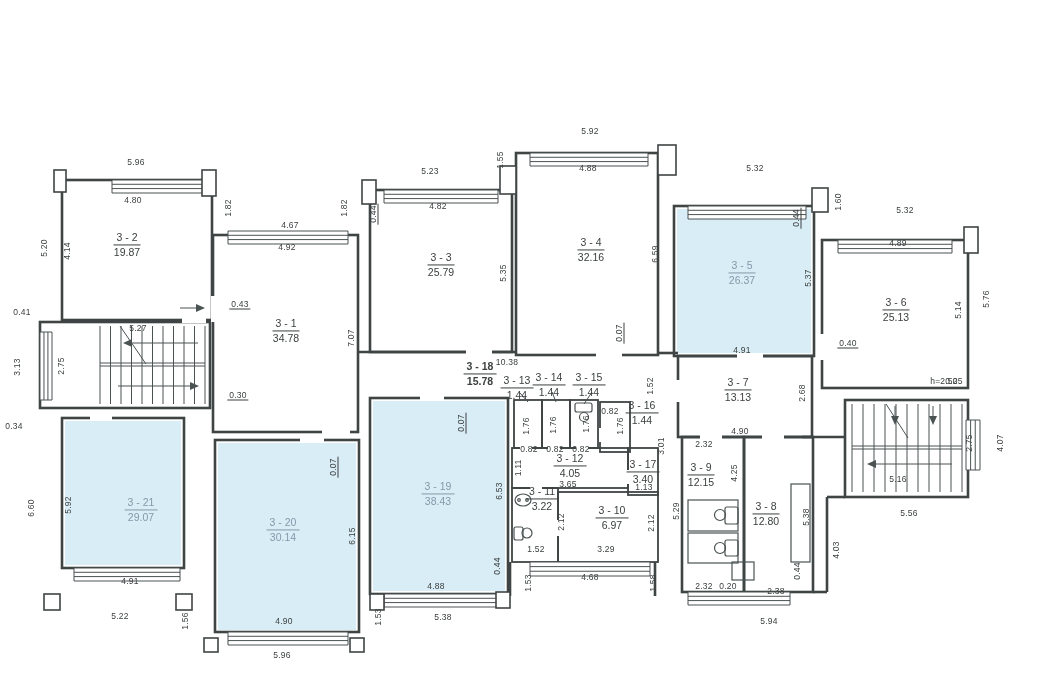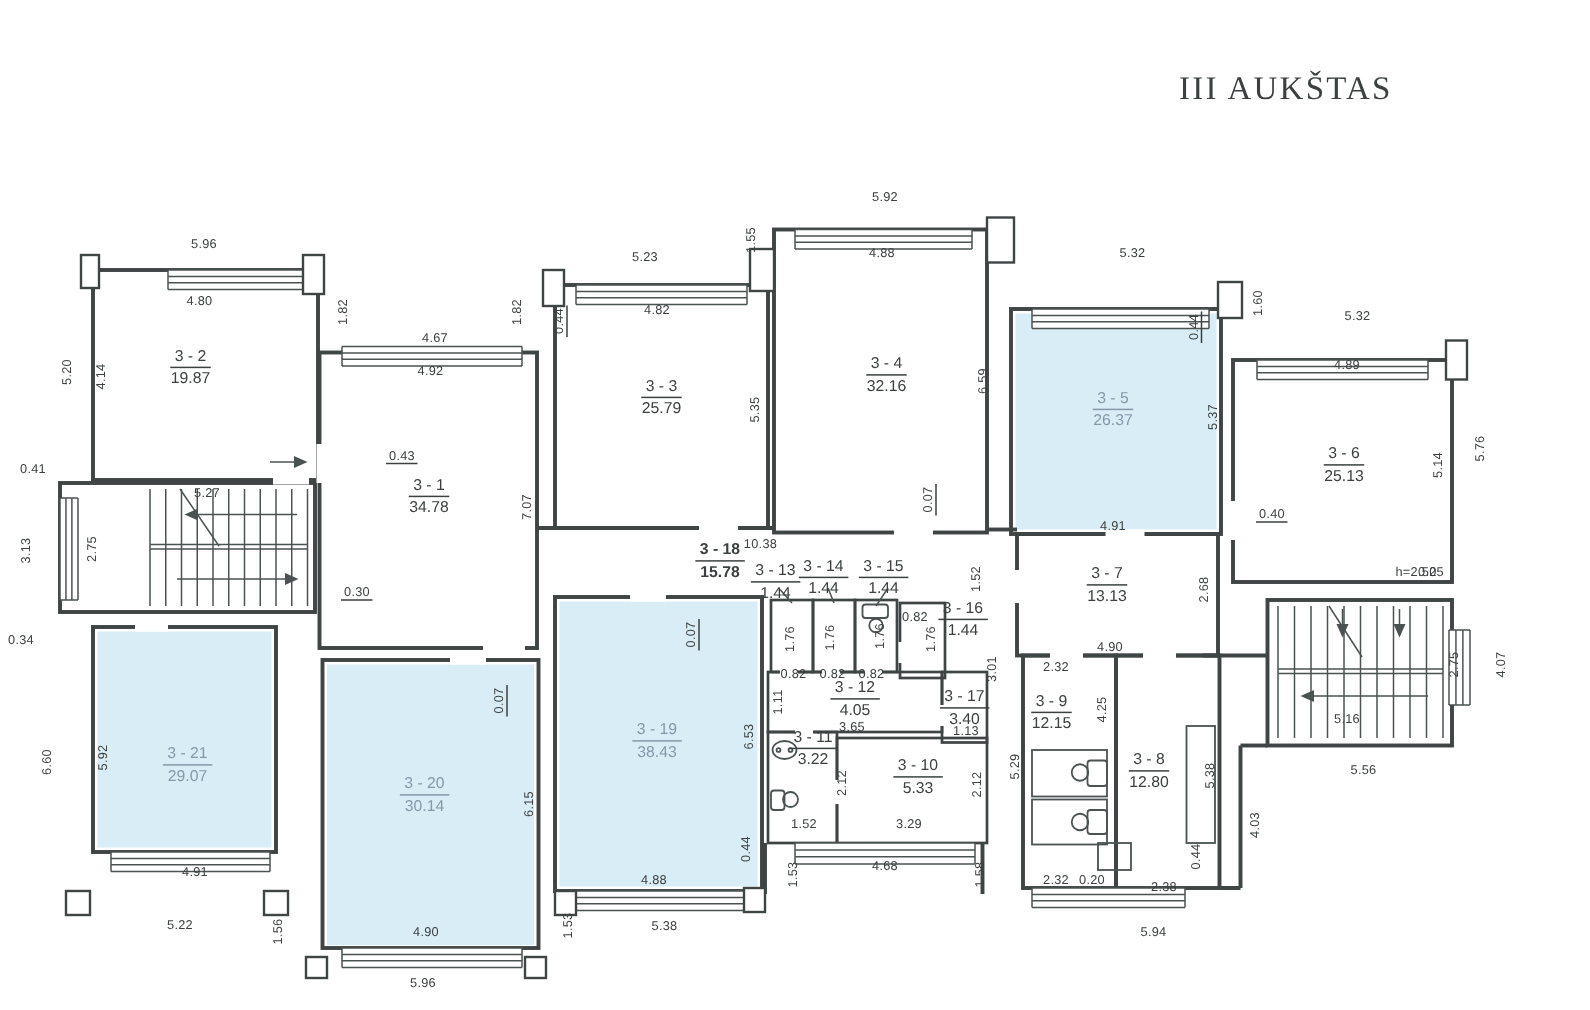--- a/index.html
+++ b/index.html
@@ -295,58 +295,57 @@
       <circle class="fix" cx="527" cy="500" r="1.3"></circle>
       <rect class="fix" x="514" y="527" width="9" height="13" rx="2"></rect>
       <circle class="fix" cx="527" cy="533" r="5"></circle>
       <rect class="fix" x="575" y="403" width="17" height="9" rx="2"></rect>
       <circle class="fix" cx="584" cy="417" r="4.5"></circle>
       <rect class="fix" x="791" y="484" width="19" height="78"></rect>
       <rect class="fix" x="732" y="562" width="22" height="18"></rect>
     </g>
   </svg>
 
-  <div class="title">III AUKŠTAS</div>
   <div id="labels">
       <div class="room-label" style="left: 286px; top: 331px;"><div class="rname">3 - 1</div><div class="rarea">34.78</div></div>
       <div class="room-label" style="left: 127px; top: 245px;"><div class="rname">3 - 2</div><div class="rarea">19.87</div></div>
       <div class="room-label" style="left: 441px; top: 265px;"><div class="rname">3 - 3</div><div class="rarea">25.79</div></div>
       <div class="room-label" style="left: 591px; top: 250px;"><div class="rname">3 - 4</div><div class="rarea">32.16</div></div>
       <div class="room-label hl" style="left: 742px; top: 273px;"><div class="rname">3 - 5</div><div class="rarea">26.37</div></div>
       <div class="room-label" style="left: 896px; top: 310px;"><div class="rname">3 - 6</div><div class="rarea">25.13</div></div>
       <div class="room-label" style="left: 738px; top: 390px;"><div class="rname">3 - 7</div><div class="rarea">13.13</div></div>
       <div class="room-label" style="left: 766px; top: 514px;"><div class="rname">3 - 8</div><div class="rarea">12.80</div></div>
       <div class="room-label" style="left: 701px; top: 475px;"><div class="rname">3 - 9</div><div class="rarea">12.15</div></div>
-      <div class="room-label" style="left: 612px; top: 518px;"><div class="rname">3 - 10</div><div class="rarea">5.33</div></div>
+      <div class="room-label" style="left: 612px; top: 518px;"><div class="rname">3 - 10</div><div class="rarea">6.97</div></div>
       <div class="room-label" style="left: 542px; top: 499px;"><div class="rname">3 - 11</div><div class="rarea">3.22</div></div>
       <div class="room-label" style="left: 570px; top: 466px;"><div class="rname">3 - 12</div><div class="rarea">4.05</div></div>
       <div class="room-label" style="left: 517px; top: 388px;"><div class="rname">3 - 13</div><div class="rarea">1.44</div></div>
       <div class="room-label" style="left: 549px; top: 385px;"><div class="rname">3 - 14</div><div class="rarea">1.44</div></div>
       <div class="room-label" style="left: 589px; top: 385px;"><div class="rname">3 - 15</div><div class="rarea">1.44</div></div>
       <div class="room-label" style="left: 642px; top: 413px;"><div class="rname">3 - 16</div><div class="rarea">1.44</div></div>
       <div class="room-label" style="left: 643px; top: 472px;"><div class="rname">3 - 17</div><div class="rarea">3.40</div></div>
       <div class="room-label" style="left: 480px; top: 374px; font-weight: bold;"><div class="rname">3 - 18</div><div class="rarea">15.78</div></div>
       <div class="room-label hl" style="left: 438px; top: 494px;"><div class="rname">3 - 19</div><div class="rarea">38.43</div></div>
       <div class="room-label hl" style="left: 283px; top: 530px;"><div class="rname">3 - 20</div><div class="rarea">30.14</div></div>
-      <div class="room-label hl" style="left: 125px; top: 510px;"><div class="rname">3 - 21</div><div class="rarea">29.07</div></div>
+      <div class="room-label hl" style="left: 141px; top: 510px;"><div class="rname">3 - 21</div><div class="rarea">29.07</div></div>
       <div class="dim" style="left: 136px; top: 162px;">5.96</div>
       <div class="dim" style="left: 133px; top: 200px;">4.80</div>
       <div class="dim" style="left: 290px; top: 225px;">4.67</div>
       <div class="dim" style="left: 287px; top: 247px;">4.92</div>
       <div class="dim" style="left: 430px; top: 171px;">5.23</div>
       <div class="dim" style="left: 438px; top: 206px;">4.82</div>
       <div class="dim" style="left: 590px; top: 131px;">5.92</div>
       <div class="dim" style="left: 588px; top: 168px;">4.88</div>
       <div class="dim" style="left: 755px; top: 168px;">5.32</div>
       <div class="dim" style="left: 905px; top: 210px;">5.32</div>
       <div class="dim" style="left: 898px; top: 243px;">4.89</div>
       <div class="dim" style="left: 138px; top: 328px;">5.27</div>
       <div class="dim" style="left: 22px; top: 312px;">0.41</div>
       <div class="dim" style="left: 14px; top: 426px;">0.34</div>
-      <div class="dim u" style="left: 240px; top: 304px; margin-left: 28px;">0.43</div>
+      <div class="dim u" style="left: 240px; top: 304px;">0.43</div>
       <div class="dim u" style="left: 238px; top: 395px;">0.30</div>
       <div class="dim u" style="left: 848px; top: 343px;">0.40</div>
       <div class="dim" style="left: 944px; top: 381px;">h=2.50</div>
       <div class="dim" style="left: 954px; top: 381px;">0.25</div>
       <div class="dim" style="left: 507px; top: 362px;">10.38</div>
       <div class="dim" style="left: 742px; top: 350px;">4.91</div>
       <div class="dim" style="left: 740px; top: 431px;">4.90</div>
       <div class="dim" style="left: 704px; top: 444px;">2.32</div>
       <div class="dim" style="left: 610px; top: 411px;">0.82</div>
       <div class="dim" style="left: 529px; top: 449px;">0.82</div>

